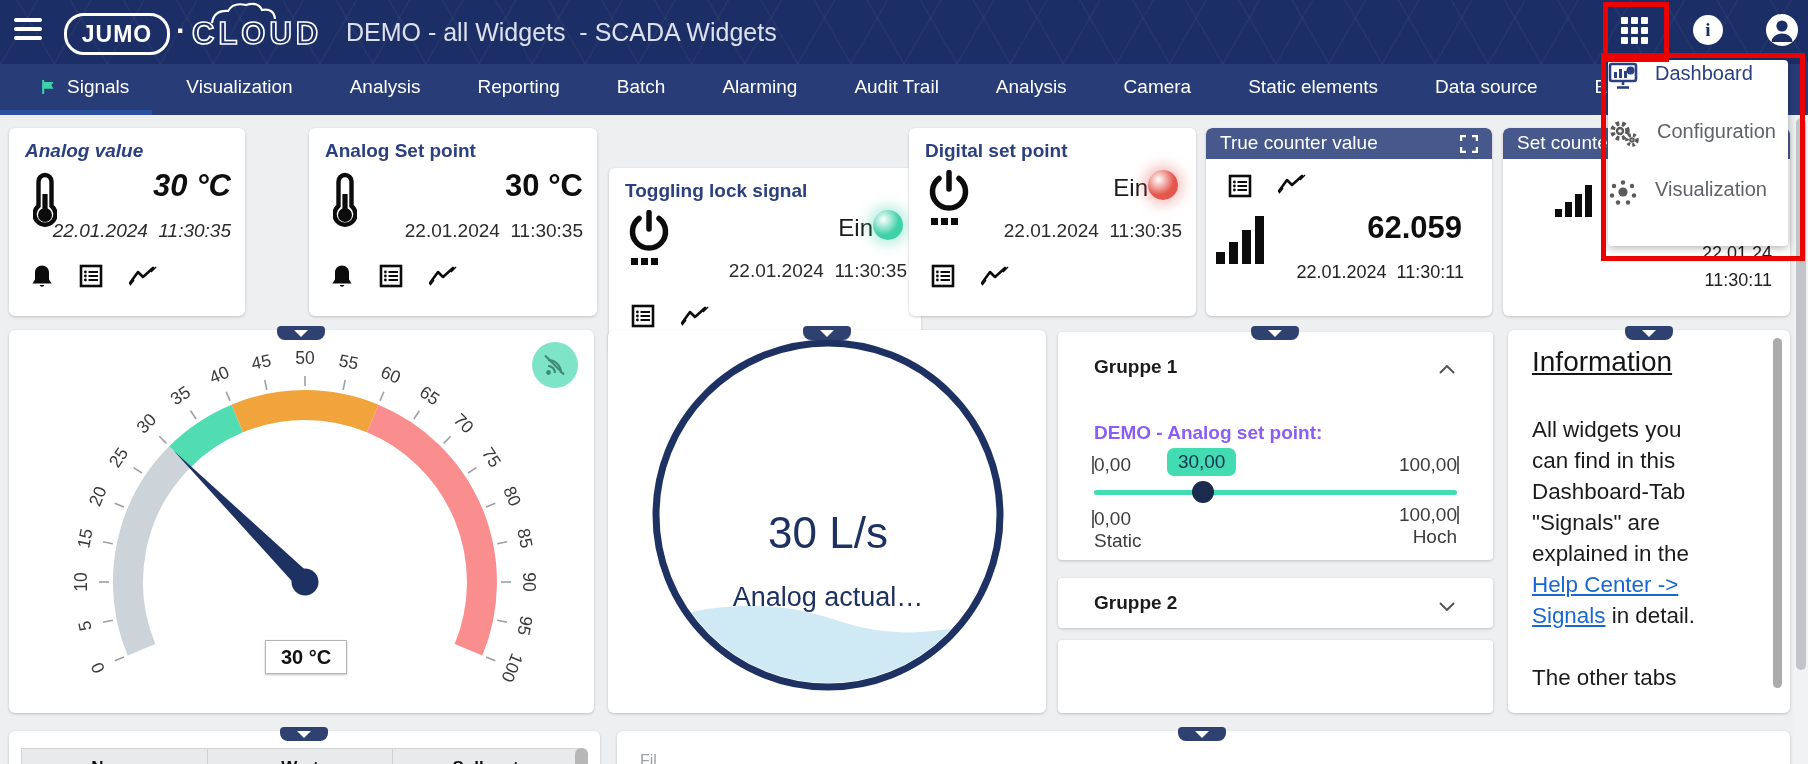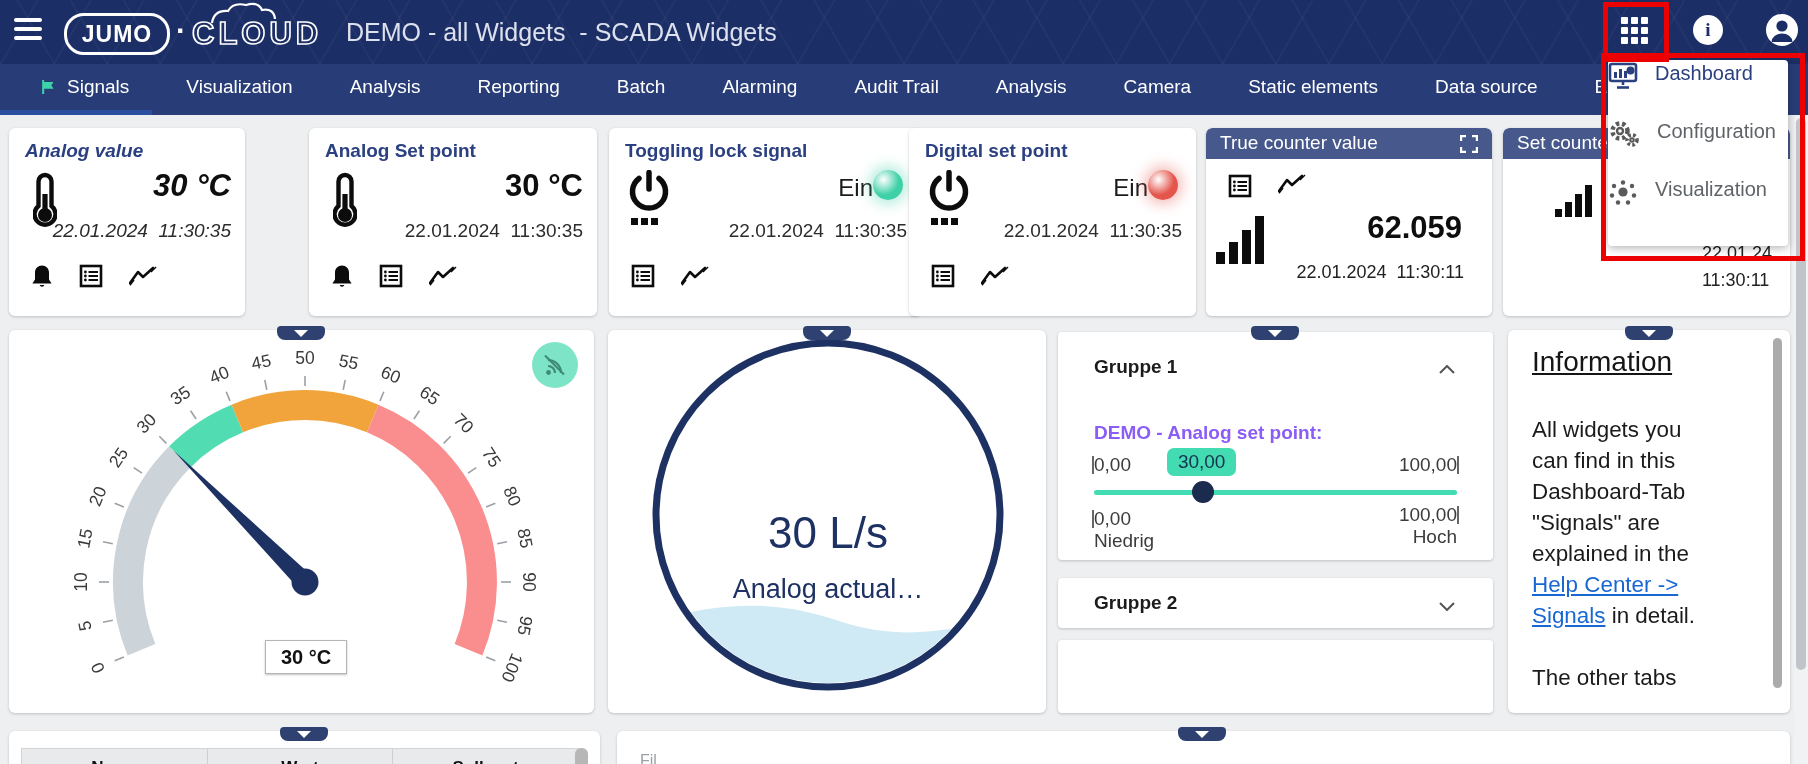--- a/index.html
+++ b/index.html
@@ -44,35 +44,35 @@
   .sig-foot span{cursor:pointer;display:block;}
   
   .cnt{top:128px;height:188px;overflow:hidden;}
   .cnt-head{position:absolute;left:0;top:0;right:0;height:31px;background:#47598c;border-radius:6px 6px 0 0;}
   .cnt-title{position:absolute;left:14px;top:4px;font-size:19px;font-weight:500;color:#fff;white-space:nowrap;}
   .fs-icon{position:absolute;right:14px;top:7px;cursor:pointer;}
   .cnt-icons{position:absolute;left:22px;top:46px;display:flex;gap:26px;}
   .cnt-icons span{cursor:pointer;}
   .cnt-value{position:absolute;right:30px;top:82px;font-size:31px;font-weight:700;color:#0e0e0e;}
   .cnt-time{position:absolute;right:28px;top:134px;font-size:18px;color:#222;white-space:pre;}
-  .cnt-dt{position:absolute;right:18px;top:112px;font-size:18px;color:#222;text-align:left;line-height:27px;}
+  .cnt-dt{position:absolute;right:18px;top:112px;font-size:18px;color:#222;text-align:right;line-height:27px;}
   
   .ctab{position:absolute;width:48px;height:14px;background:#2f4170;border-radius:4px 4px 8px 8px;cursor:pointer;}
   .ctab i{display:block;width:0;height:0;margin:4px auto 0;border-left:7px solid transparent;
           border-right:7px solid transparent;border-top:7px solid #fff;}
   
   #gauge-card{left:9px;top:330px;width:585px;height:383px;}
   #gauge-box{position:absolute;left:256px;top:310px;width:80px;height:32px;background:#fff;border:1px solid #b5b5b5;
     box-shadow:0 1px 2px rgba(0,0,0,.25);display:flex;align-items:center;justify-content:center;
     font-size:20px;font-weight:700;color:#111;white-space:pre;}
   #sig-chip{position:absolute;left:523px;top:12px;width:46px;height:46px;border-radius:50%;background:#7ee4c8;
     display:flex;align-items:center;justify-content:center;cursor:pointer;}
   #tank-card{left:608px;top:330px;width:438px;height:383px;}
   .tank-value{position:absolute;left:60px;top:178px;width:320px;text-align:center;font-size:44px;color:#1e3163;}
-  .tank-label{position:absolute;left:60px;top:244px;width:320px;text-align:center;font-size:27px;color:#1e3163;}
+  .tank-label{position:absolute;left:60px;top:252px;width:320px;text-align:center;font-size:27px;color:#1e3163;}
   
   #g1{left:1058px;top:332px;width:435px;height:228px;border-radius:4px;}
   #g2{left:1058px;top:578px;width:435px;height:50px;border-radius:4px;}
   #g3{left:1058px;top:640px;width:435px;height:73px;border-radius:4px;}
   .grp-title{position:absolute;left:36px;font-size:19px;font-weight:700;color:#1b1b1b;}
   .chev{position:absolute;right:38px;cursor:pointer;}
   .sld-label{position:absolute;left:36px;top:90px;font-size:19px;font-weight:700;color:#8b5cf6;}
   .vbar{display:inline-block;width:2px;height:18px;background:#666;vertical-align:-3px;}
   .sld-min{position:absolute;left:34px;top:122px;font-size:19px;color:#3c3c3c;}
   .sld-max{position:absolute;right:34px;top:122px;font-size:19px;color:#3c3c3c;}
@@ -257,21 +257,21 @@
             <line x1="9.5" y1="16" x2="19" y2="16" stroke="#0c0c0c" stroke-width="2"></line>
           </svg></span>
       <span><svg width="28" height="20" viewBox="0 0 28 20">
             <polyline points="1,17 9,6 14,11 24,2" fill="none" stroke="#0c0c0c" stroke-width="2.6" stroke-linecap="round" stroke-linejoin="round"></polyline>
             <line x1="1" y1="19.2" x2="5" y2="14" stroke="#0c0c0c" stroke-width="1.4"></line>
             <line x1="22" y1="6" x2="27" y2="1" stroke="#0c0c0c" stroke-width="1.4"></line>
           </svg></span>
     </div>
   </div>
 
-  <div class="card sig" style="left:609px;width:312px;">
+  <div class="card sig" style="left:609px;width:312px;margin-top:40px;">
     <div class="sig-title">Toggling lock signal</div>
     <span class="pwr-icon">
       <svg width="44" height="56" viewBox="0 0 44 56">
           <line x1="22" y1="2.5" x2="22" y2="19" stroke="#0c0c0c" stroke-width="5.5" stroke-linecap="round"></line>
           <path d="M12 8.5 a 16.5 16.5 0 1 0 20 0" fill="none" stroke="#0c0c0c" stroke-width="5.5" stroke-linecap="round"></path>
           <rect x="4" y="48" width="7" height="7" fill="#0c0c0c"></rect>
           <rect x="14" y="48" width="7" height="7" fill="#0c0c0c"></rect>
           <rect x="24" y="48" width="7" height="7" fill="#0c0c0c"></rect>
         </svg>
     </span>
@@ -472,21 +472,21 @@
           <polyline points="1,8 8,1 15,8" fill="none" stroke="#555" stroke-width="2"></polyline>
         </svg>
     </span>
     <div class="sld-label">DEMO - Analog set point:</div>
     <div class="sld-min"><span class="vbar"></span><span>0,00</span></div>
     <div class="sld-max"><span>100,00</span><span class="vbar"></span></div>
     <div id="sld-badge" style="left: 108.9px;">30,00</div>
     <div id="sld-track"></div>
     <div id="sld-thumb" style="left: 133.9px;"></div>
     <div class="sc-min"><span class="vbar"></span><span>0,00</span></div>
-    <div class="sc-min-name">Niedrig</div>
+    <div class="sc-min-name">Static</div>
     <div class="sc-max"><span>100,00</span><span class="vbar"></span></div>
     <div class="sc-max-name">Hoch</div>
   </div>
   <div class="card" id="g2">
     <div class="grp-title" style="top:14px;">Gruppe 2</div>
     <span class="chev" style="top:19px;">
       <svg width="16" height="9" viewBox="0 0 16 9">
           <polyline points="1,1 8,8 15,1" fill="none" stroke="#555" stroke-width="2"></polyline>
         </svg>
     </span>

